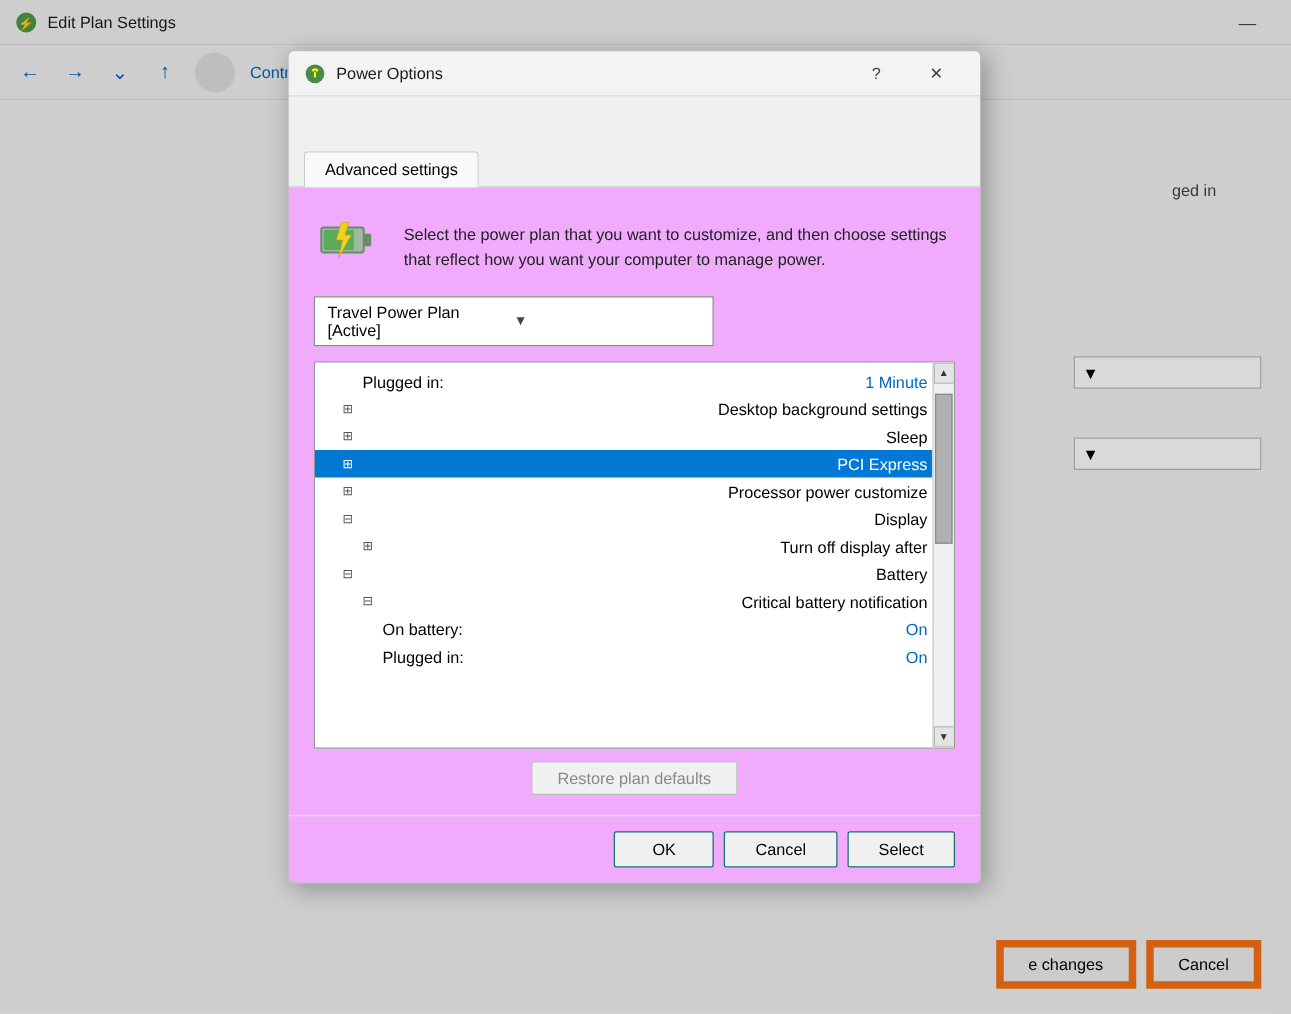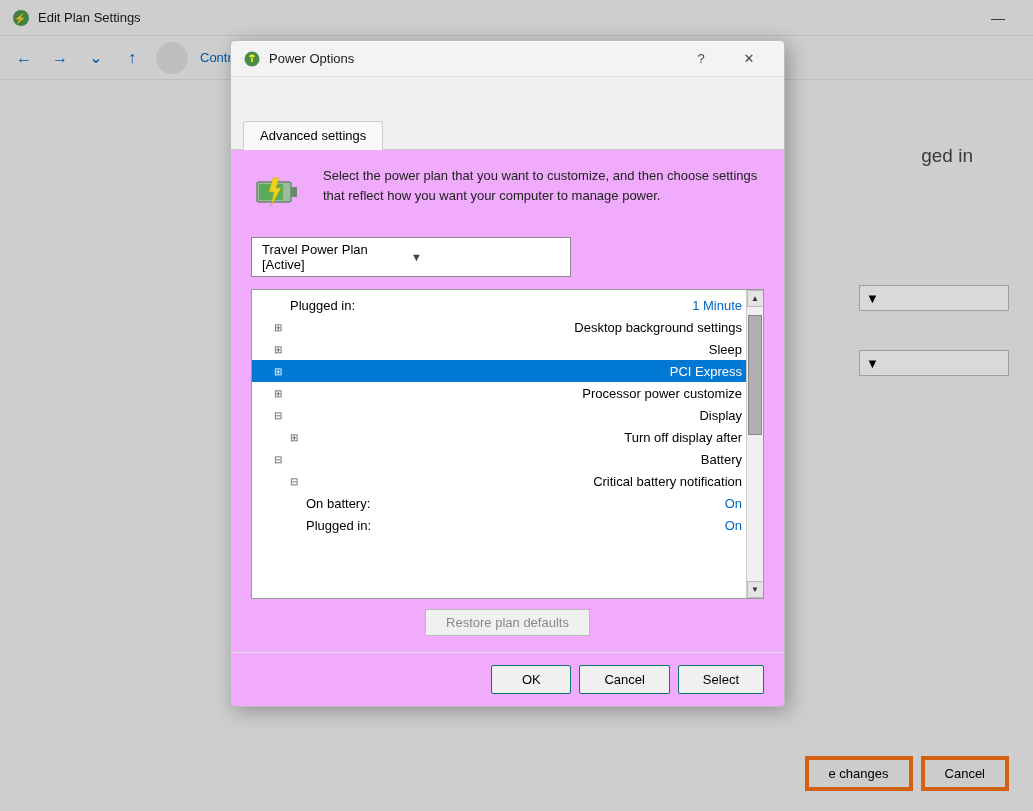--- a/index.html
+++ b/index.html
@@ -127,21 +127,21 @@
     .bg-bottom-buttons {
       position: absolute;
       bottom: 20px;
       right: 24px;
       display: flex;
       gap: 8px;
     }
 
     .bg-btn {
       padding: 6px 20px;
-      border: 4px solid #f97316;
+      border: 6px solid #f97316;
       background: #f0f0f0;
       cursor: pointer;
       font-size: 13px;
     }
 
     
     .overlay {
       position: absolute;
       top: 0; left: 0;
       width: 1033px;
@@ -241,20 +241,21 @@
 
     .power-icon-area {
       width: 56px;
       flex-shrink: 0;
     }
 
     .intro-text {
       font-size: 13px;
       color: #222;
       line-height: 1.5;
+      margin-top: 12px;
     }
 
     
     .plan-dropdown {
       display: flex;
       align-items: center;
       border: 1px solid #888;
       background: white;
       padding: 4px 10px;
       width: 320px;
@@ -400,21 +401,21 @@
   <div class="bg-toolbar">
     <div class="bg-nav-btn">←</div>
     <div class="bg-nav-btn">→</div>
     <div class="bg-nav-btn">⌄</div>
     <div class="bg-nav-btn">↑</div>
     <div style="width:32px;height:32px;background:#e0e0e0;border-radius:50%;margin:0 4px;"></div>
     <span style="color:#0067c0;font-size:13px;margin-left:4px;">Control Panel</span>
   </div>
 
 
-  <span style="position:absolute;top:145px;right:60px;font-size:19px;color:#444;">ged in</span>
+  <span style="position:absolute;top:145px;right:60px;font-size:13px;color:#444;">ged in</span>
 
   <div style="position:absolute;top:285px;right:24px;">
     <div class="bg-dropdown" style="width:150px;border:1px solid #bbb;background:white;height:26px;display:flex;align-items:center;justify-content:space-between;padding:0 6px;">
       <span>▼</span>
     </div>
   </div>
   <div style="position:absolute;top:350px;right:24px;">
     <div class="bg-dropdown" style="width:150px;border:1px solid #bbb;background:white;height:26px;display:flex;align-items:center;justify-content:space-between;padding:0 6px;">
       <span>▼</span>
     </div>

